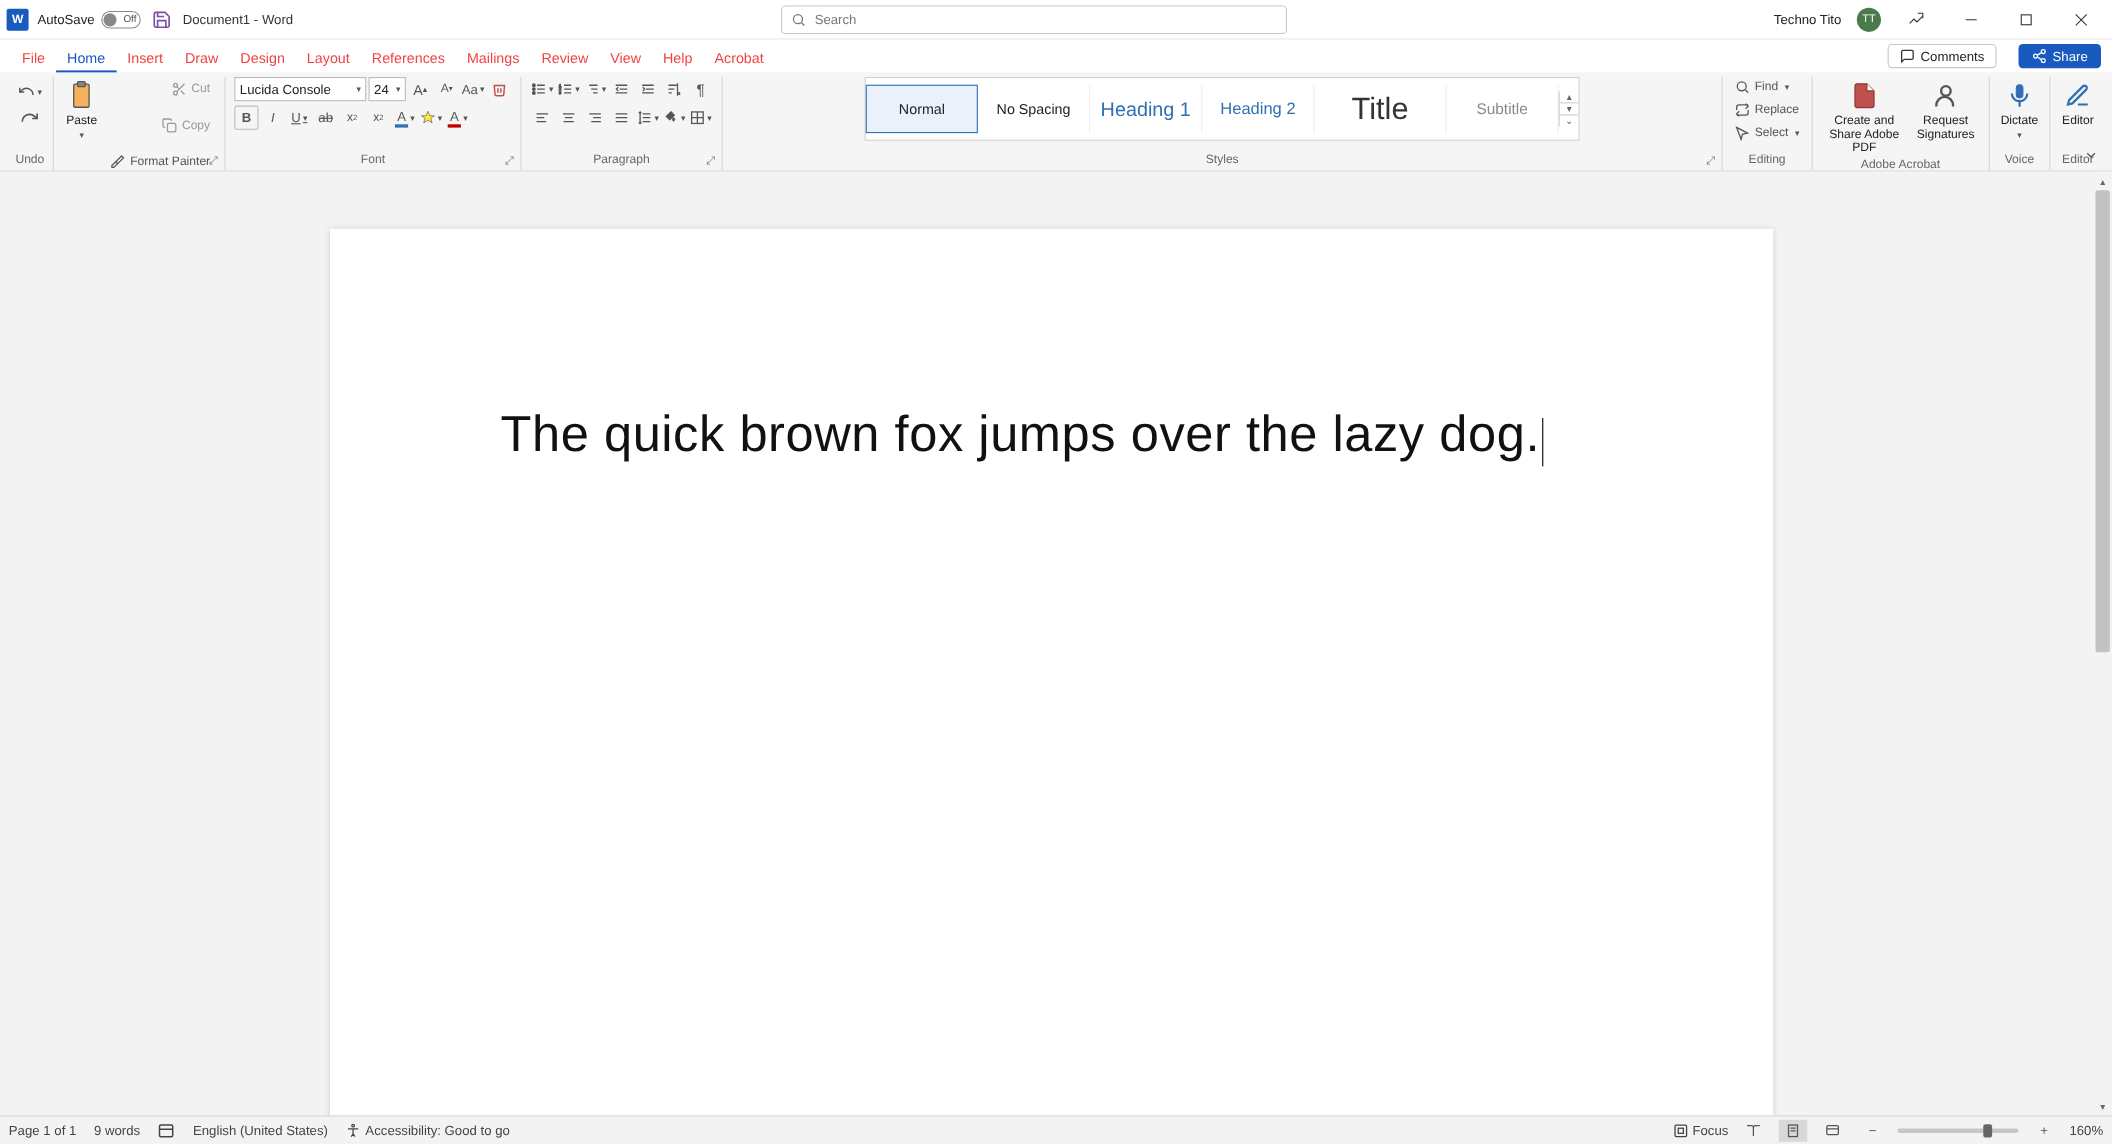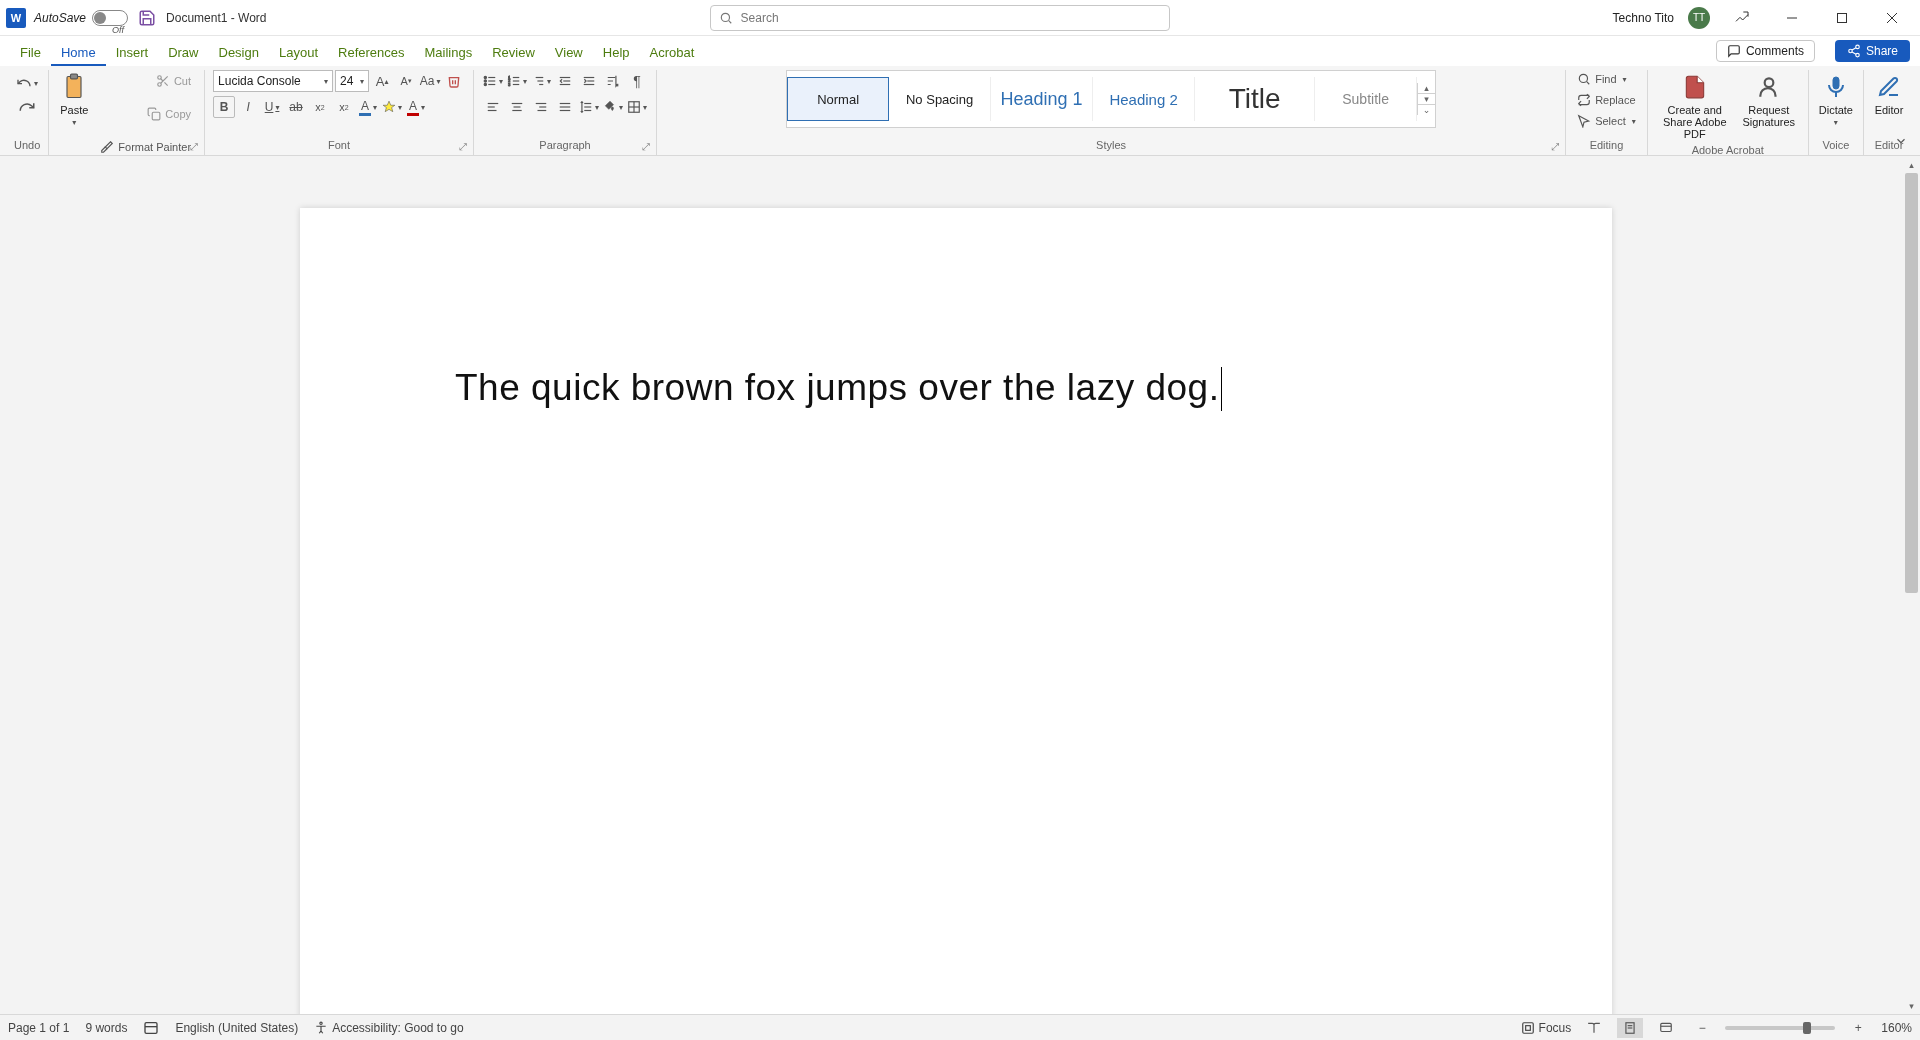--- a/index.html
+++ b/index.html
@@ -1,35 +1,35 @@
 <!DOCTYPE html>
 <html><head>
 <meta charset="utf-8">
 <style>
 * { margin:0; padding:0; box-sizing:border-box; font-family:"Segoe UI",Arial,sans-serif; }
 body { width:1920px; height:1040px; background:#f3f3f3; overflow:hidden; position:relative; font-size:12px; color:#222; }
 
 
 .titlebar { height:36px; background:#fff; display:flex; align-items:center; padding:0 6px; border-bottom:1px solid #e6e6e6; }
 .word-icon { width:20px; height:20px; background:#185abd; color:#fff; display:flex; align-items:center; justify-content:center; font-weight:bold; font-size:11px; border-radius:2px; margin-right:8px; }
-.autosave { display:flex; align-items:center; gap:6px; font-size:12px;font-style:italic; }
+.autosave { display:flex; align-items:center; gap:6px; font-size:12px; }
 .toggle { width:36px; height:16px; border:1px solid #888; border-radius:8px; position:relative; background:#fff; display:flex; align-items:center;}
 .toggle .knob { width:12px; height:12px; border-radius:50%; background:#888; margin-left:1px;}
-.toggle .lbl { font-size:9px; color:#555; position:absolute; right:3px; top:14px;}
+.toggle .lbl { font-size:9px; color:#555; position:absolute; right:3px; top:1px;}
 .save-icon { width:18px; height:18px; margin:0 10px; color:#7b4fa3; }
 .doc-title { font-size:12px; color:#333; }
 .search-box { margin-left:auto; margin-right:auto; width:460px; height:26px; border:1px solid #c7c7c7; border-radius:4px; display:flex; align-items:center; padding:0 8px; background:#fff; color:#777; gap:8px;}
 .tb-right { display:flex; align-items:center; gap:14px; margin-right:4px;}
 .avatar { width:22px; height:22px; border-radius:50%; background:#4a7a4a; color:#fff; font-size:10px; display:flex; align-items:center; justify-content:center;}
 .win-btn { width:36px; height:28px; display:flex; align-items:center; justify-content:center; color:#333;}
 .user-name { font-size:12px; }
 
 
 .tabs-row { height:30px; background:#fff; display:flex; align-items:flex-end; padding:0 10px; border-bottom:0; }
-.tab { padding:4px 10px 6px; font-size:13px; color:#4d7c0f; cursor:pointer; }
+.tab { padding:4px 10px 6px; font-size:13px; color:#ef4444; cursor:pointer; }
 .tab.active { color:#185abd; border-bottom:2px solid #185abd; padding-bottom:4px;}
 .tabs-right { margin-left:auto; display:flex; align-items:center; gap:20px; padding-bottom:4px;}
 .comments-btn { border:1px solid #c7c7c7; border-radius:4px; padding:3px 10px; display:flex; align-items:center; gap:5px; font-size:12px; background:#fff;}
 .share-btn { background:#185abd; color:#fff; border-radius:4px; padding:4px 12px; display:flex; align-items:center; gap:5px; font-size:12px;}
 
 
 .ribbon { background:#f5f5f5; border-bottom:1px solid #d8d8d8; display:flex; align-items:stretch; height:90px; padding:4px 6px 0;}
 .group { border-right:1px solid #d8d8d8; padding:0 8px 2px; display:flex; flex-direction:column; justify-content:space-between; position:relative;}
 .group:last-child { border-right:none; }
 .group-body { display:flex; align-items:flex-start; gap:4px; flex:1; }
@@ -54,21 +54,21 @@
 .gallery-scroll { width:18px; display:flex; flex-direction:column; border-left:1px solid #d0d0d0;}
 .gallery-scroll div { flex:1; display:flex; align-items:center; justify-content:center; font-size:9px; color:#666; border-bottom:1px solid #d0d0d0;}
 .gallery-scroll div:last-child{border-bottom:none;}
 .big-icon { width:30px; height:30px; display:flex; align-items:center; justify-content:center;}
 .collapse-ribbon { position:absolute; right:8px; bottom:4px; width:18px; height:18px; color:#555;}
 .ribbon-wrap { position:relative; }
 
 
 .doc-area { position:absolute; top:156px; left:0; right:0; bottom:26px; background:#f3f3f3; overflow:hidden;}
 .page { position:absolute; left:300px; top:52px; width:1312px; height:1700px; background:#fff; box-shadow:0 0 6px rgba(0,0,0,.15);}
-.page-content { padding:155px 155px; font-family:"Lucida Console","Courier New",monospace; font-size:37px; line-height:1.35; color:#111; letter-spacing:0.5px;}
+.page-content { padding:155px 155px; font-family:"Lucida Console","Courier New",monospace; font-size:46px; line-height:1.35; color:#111; letter-spacing:0.5px;}
 .cursor { display:inline-block; width:1px; height:44px; background:#000; vertical-align:text-bottom; margin-left:2px;}
 .vscroll { position:absolute; right:0; top:0; bottom:0; width:17px; background:#f3f3f3;}
 .vscroll .up,.vscroll .down { height:17px; background:#f3f3f3; display:flex; align-items:center; justify-content:center; font-size:9px; color:#666;}
 .vscroll .track { position:absolute; top:17px; bottom:17px; left:0; right:0;}
 .vscroll .thumb { position:absolute; left:2px; right:2px; top:0; height:420px; background:#c2c2c2; border-radius:2px;}
 .vscroll .down { position:absolute; bottom:0; left:0; right:0;}
 
 
 .statusbar { position:absolute; left:0; right:0; bottom:0; height:26px; background:#f3f3f3; border-top:1px solid #d8d8d8; display:flex; align-items:center; padding:0 8px; font-size:12px; color:#444; gap:16px;}
 .statusbar .right { margin-left:auto; display:flex; align-items:center; gap:10px;}

